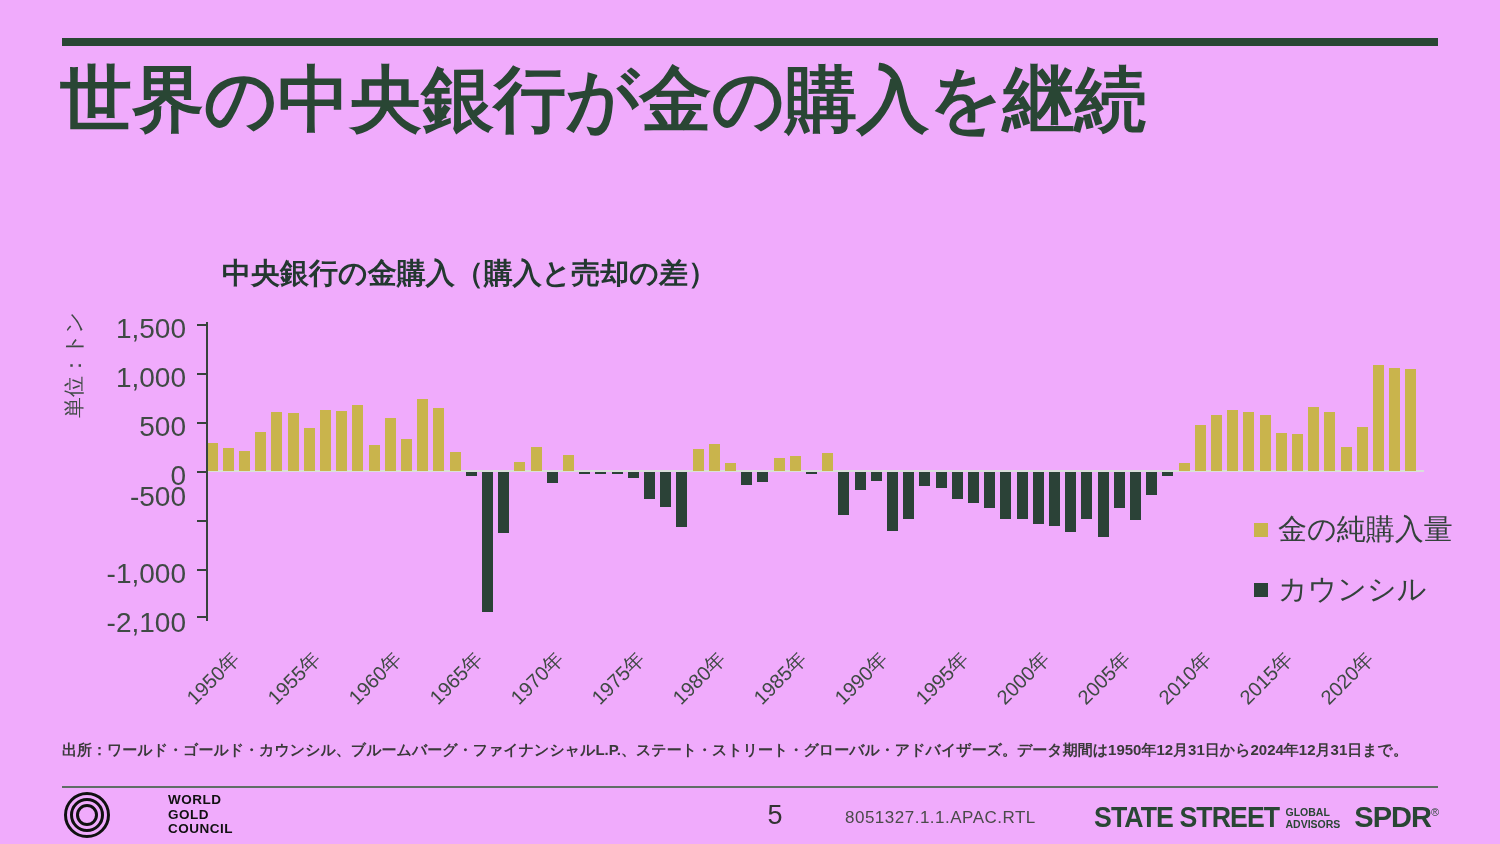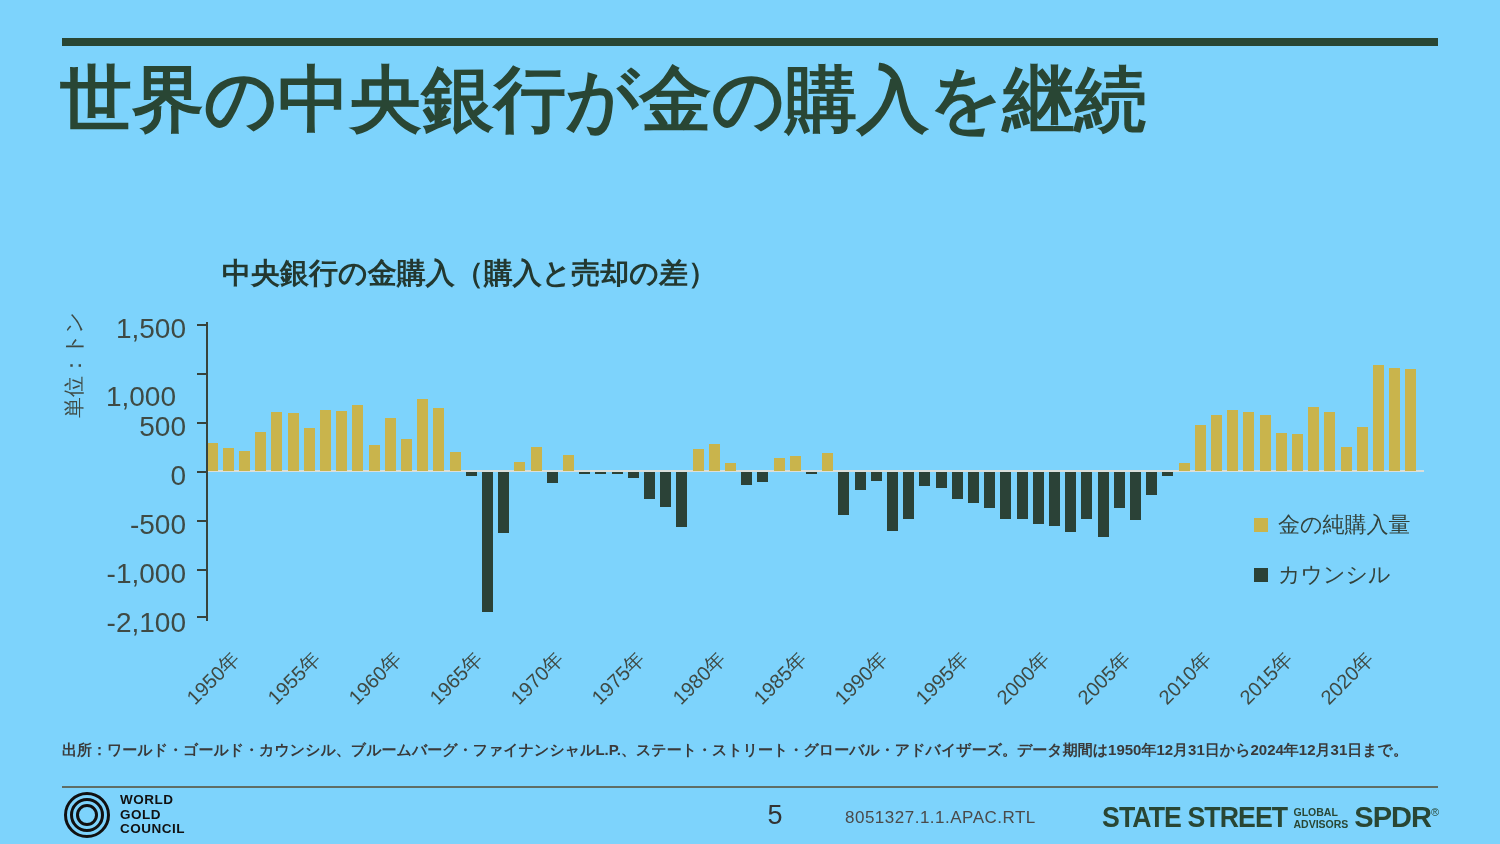--- a/index.html
+++ b/index.html
@@ -1,16 +1,16 @@
 <!DOCTYPE html>
 <html><head>
 <meta charset="utf-8">
 <style>
   html,body{margin:0;padding:0;background:#fff;}
-  .slide{position:relative;width:1500px;height:844px;background:#7dd3fc;overflow:hidden;
+  .slide{position:relative;width:1500px;height:844px;background:#f0abfc;overflow:hidden;
          font-family:"Liberation Sans","DejaVu Sans",sans-serif;}
   .top-rule{position:absolute;left:62px;top:38px;width:1376px;height:8px;background:#294634;}
   .page-title{position:absolute;left:60px;top:58px;width:1400px;margin:0;
               font-size:72px;font-weight:800;color:#294634;letter-spacing:0px;line-height:1.15;}
   .page-subtitle{position:absolute;left:64px;top:158px;width:1200px;margin:0;
                  font-size:42px;font-weight:400;color:#2c4a39;line-height:1.2;}
   .chart-title{position:absolute;left:222px;top:254px;font-size:29px;font-weight:800;color:#233830;}
   
   .plot{position:absolute;left:206px;top:324px;width:1218px;height:294px;}
   .axis-line{position:absolute;left:0;top:-2px;width:2px;height:299px;background:#37433c;z-index:3;}
@@ -22,60 +22,60 @@
   .ytick-label{position:absolute;width:120px;text-align:right;font-size:28px;color:#3f4a44;}
   .y-unit{position:absolute;left:60px;top:471px;font-size:21px;color:#3f4a44;
           transform:rotate(-90deg) translateX(50%);transform-origin:0 0;white-space:nowrap;}
   .xlab{position:absolute;top:646px;width:0;}
   .xlab span{position:absolute;right:-14px;top:0;white-space:nowrap;font-size:20px;color:#3f4a44;
              transform:rotate(-45deg);transform-origin:100% 0;}
   
   .legend{position:absolute;left:1254px;top:510px;}
   .legend-row{display:flex;align-items:center;margin-bottom:20px;}
   .legend-swatch{width:14px;height:14px;margin-right:10px;flex:0 0 auto;}
-  .legend-label{font-size:22px;color:#33423b;white-space:nowrap;}
+  .legend-label{font-size:29px;color:#33423b;white-space:nowrap;}
   
   .footnote{position:absolute;left:62px;top:739px;width:1380px;font-size:15px;color:#3a3a3a;line-height:1.45;font-weight:bold;}
   .disclaimer{position:absolute;left:62px;top:761px;width:1380px;font-size:15px;font-weight:800;color:#1d1d1d;}
   .footer-divider{position:absolute;left:62px;top:786px;width:1376px;height:2px;background:#5f6e66;}
   
-  .wgc{position:absolute;left:64px;top:792px;display:flex;align-items:center;}
+  .wgc{position:absolute;left:64px;top:792px;display:flex;align-items:center;gap:48px;}
   .ring{border-radius:50%;border:3px solid #111;display:flex;align-items:center;justify-content:center;}
   .ring.r1{width:40px;height:40px;}
   .ring.r2{width:28px;height:28px;}
   .ring.r3{width:16px;height:16px;}
   .wgc-text{margin-left:10px;font-size:13.5px;font-weight:800;color:#111;line-height:1.07;letter-spacing:.5px;}
   .page-num{position:absolute;left:740px;top:800px;width:70px;text-align:center;font-size:27px;color:#333;}
   .doc-id{position:absolute;left:845px;top:808px;font-size:17px;color:#4a4a4a;letter-spacing:.5px;}
   .ssga{position:absolute;right:62px;top:801px;display:flex;align-items:center;color:#294634;}
   .ss-name{font-size:29px;font-weight:800;letter-spacing:-1px;transform:scaleX(.92);transform-origin:100% 50%;white-space:nowrap;}
-  .ss-ga{display:flex;flex-direction:column;justify-content:center;margin:2px 6px 0 6px;
+  .ss-ga{display:flex;flex-direction:column;justify-content:center;margin:2px 14px 0 6px;
          font-size:10.5px;font-weight:800;line-height:1.05;letter-spacing:0;}
   .spdr{font-size:29px;font-weight:800;letter-spacing:-1px;white-space:nowrap;}
   .reg{font-size:11px;vertical-align:super;font-weight:400;}
 </style>
 </head>
 <body>
 
 <div class="slide">
 
   <div class="top-rule"></div>
 
   <h1 class="page-title">世界の中央銀行が金の購入を継続</h1>
 
   <div class="chart-title">中央銀行の金購入（購入と売却の差）</div>
 
   <div class="y-unit">単位：トン</div>
 
   <div id="yticks">
       <div class="ytick-label" style="left: 66px; top: 313px;">1,500</div>
-      <div class="ytick-label" style="left: 56px; top: 362px; margin-top: 19px;">1,000</div>
+      <div class="ytick-label" style="left: 66px; top: 362px;">1,000</div>
       <div class="ytick-label" style="left: 66px; top: 411px;">500</div>
       <div class="ytick-label" style="left: 66px; top: 460px;">0</div>
-      <div class="ytick-label" style="left: 66px; top: 509px;">-500</div>
+      <div class="ytick-label" style="left: 66px; top: 481px;">-500</div>
       <div class="ytick-label" style="left: 66px; top: 558px;">-1,000</div>
       <div class="ytick-label" style="left: 66px; top: 607px;">-2,100</div>
     </div>
 
   <div class="plot" id="plot">
     <div class="zero-line"></div>
     <div class="axis-line"></div>
   <div class="bar pos" style="left: 0.5px; height: 28.42px; top: 118.58px;"></div>
       <div class="bar pos" style="left: 16.7px; height: 22.834px; top: 124.166px;"></div>
       <div class="bar pos" style="left: 32.9px; height: 19.6px; top: 127.4px;"></div>

